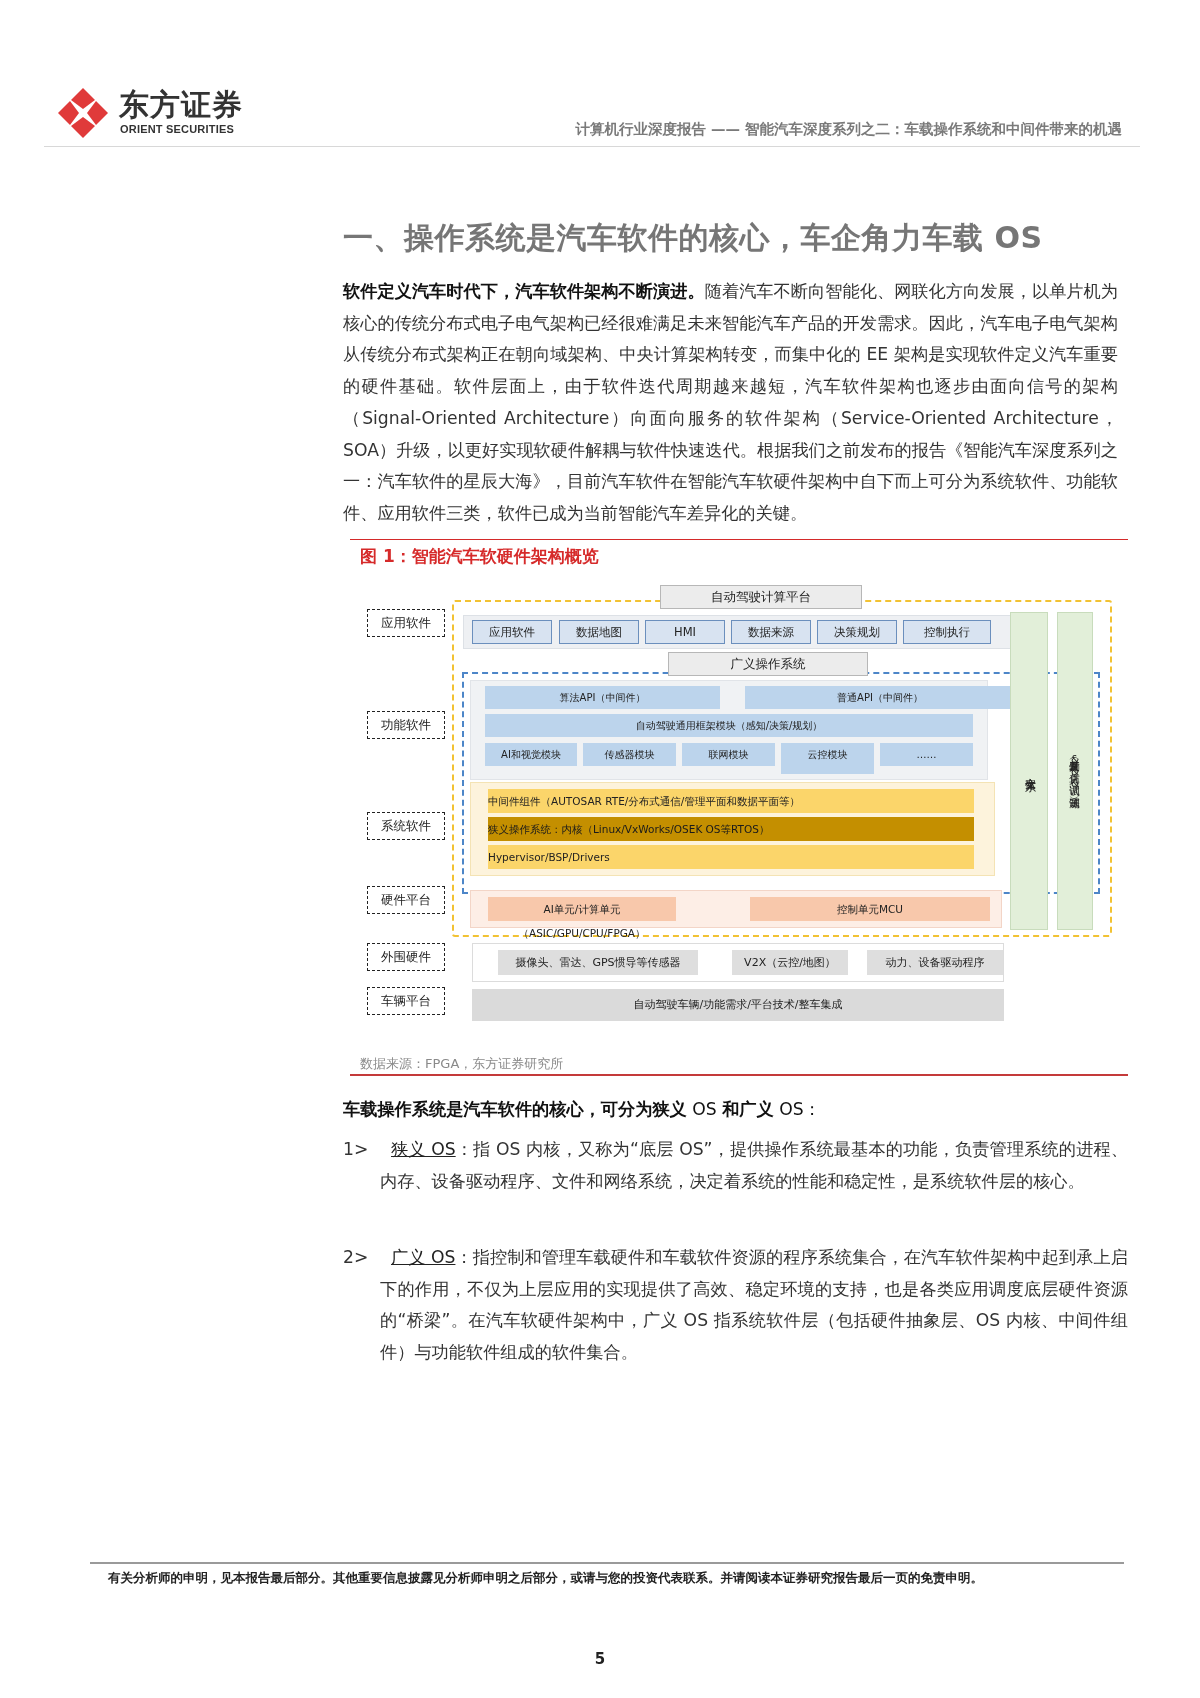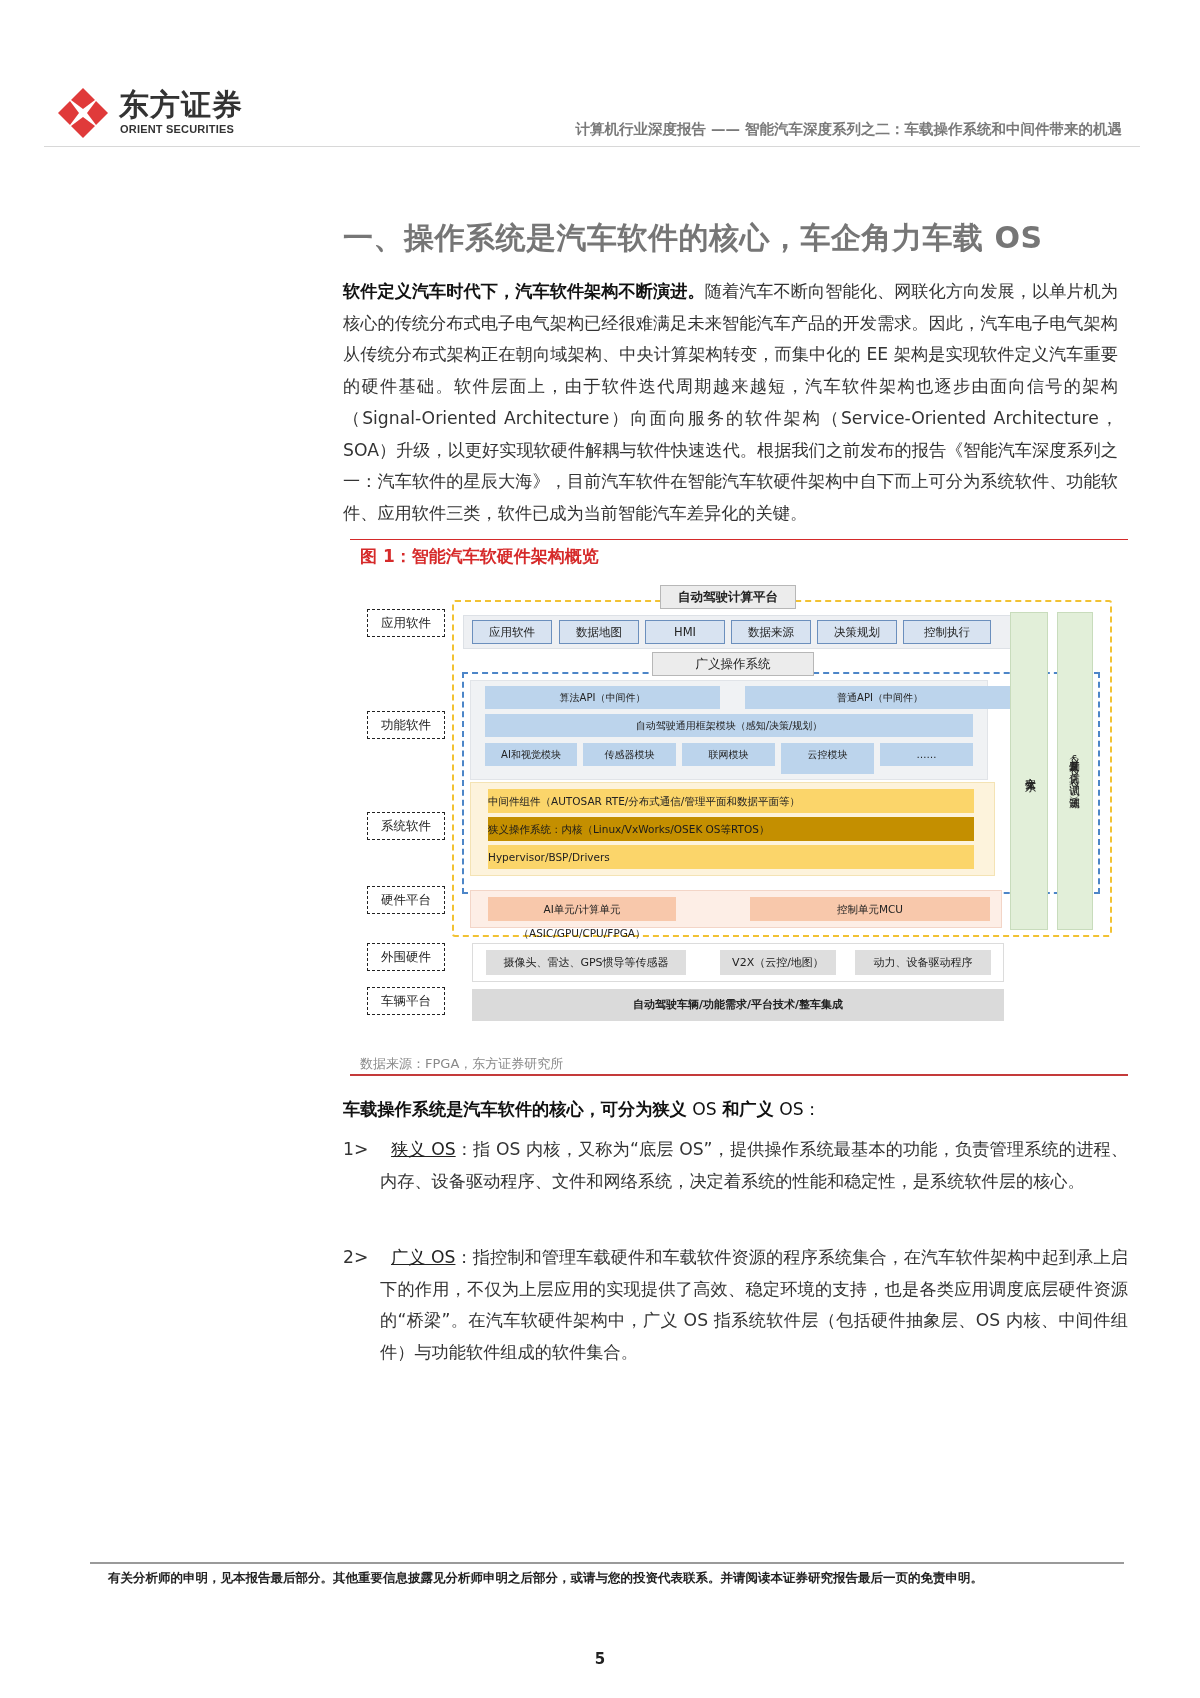--- a/index.html
+++ b/index.html
@@ -45,22 +45,22 @@
   .sys-bg { position: absolute; left: 470px; top: 782px; width: 525px; height: 94px; background: #fdf3dc; border: 1px solid #f4e3b4; }
   .yl-cell { position: absolute; left: 488px; width: 486px; height: 24px; background: #fbd56a; font-size: 10.5px; text-align: left; line-height: 24px; color: #222; }
   .yl-dark { background: #c48f00; color: #1a1a1a; }
 
   .hw-bg { position: absolute; left: 470px; top: 890px; width: 532px; height: 38px; background: #fdeee6; border: 1px solid #f3d5c7; }
   .hw-cell { position: absolute; top: 897px; height: 24px; background: #f8c8ab; font-size: 10.5px; text-align: center; line-height: 24px; color: #222; }
 
   .green-col { position: absolute; top: 612px; height: 318px; background: #e2efd9; border: 1px solid #c8dcbc; font-size: 11px; color: #222; writing-mode: vertical-rl; text-orientation: upright; text-align: center; letter-spacing: 1px; display: flex; align-items: center; justify-content: center; }
 
   .peri-bg { position: absolute; left: 472px; top: 943px; width: 532px; height: 39px; background: #fff; border: 1px solid #dcdcdc; }
-  .peri-cell { position: absolute; top: 950px; height: 25px; background: #dedede; font-size: 11px; text-align: center; line-height: 25px; color: #222; }
-  .veh-bar { position: absolute; left: 472px; top: 989px; width: 532px; height: 32px; background: #dadada; font-size: 11px; text-align: center; line-height: 32px; color: #222; font-weight: bold; }
+  .peri-cell { position: absolute; top: 950px; height: 25px; background: #dedede; font-size: 11px; text-align: center; line-height: 25px; color: #222; margin-left: 12px; }
+  .veh-bar { position: absolute; left: 472px; top: 989px; width: 532px; height: 32px; background: #dadada; font-size: 11px; text-align: center; line-height: 32px; color: #222; }
 
   
   .sub-heading { position: absolute; left: 343px; top: 1097px; font-size: 17.2px; color: #111; }
   .sub-heading b { font-weight: bold; }
   .list-item { position: absolute; left: 343px; width: 785px; font-size: 17.2px; line-height: 31.7px; color: #333; }
   .list-num { position: absolute; left: 0; top: 0; }
   .list-body { margin-left: 37px; text-align: justify; }
   .list-term { text-decoration: underline; color: #222; margin-left: 11px; }
   .li1 { top: 1134px; }
   .li2 { top: 1242px; }
@@ -97,32 +97,32 @@
 <div class="diagram">
 
   <div class="layer-label" style="top:609px">应用软件</div>
   <div class="layer-label" style="top:711px">功能软件</div>
   <div class="layer-label" style="top:812px">系统软件</div>
   <div class="layer-label" style="top:886px">硬件平台</div>
   <div class="layer-label" style="top:943px">外围硬件</div>
   <div class="layer-label" style="top:987px">车辆平台</div>
 
   <div class="outer-yellow"></div>
-  <div class="pill-gray" style="left:660px;top:585px;width:136px;height:24px;line-height:22px;font-weight:bold;">自动驾驶计算平台</div>
+  <div class="pill-gray" style="left:660px;top:585px;width:202px;height:24px;line-height:22px;">自动驾驶计算平台</div>
 
   <div class="app-row-bg"></div>
   <div class="app-cell" style="left:472px;width:80px">应用软件</div>
   <div class="app-cell" style="left:559px;width:80px">数据地图</div>
   <div class="app-cell" style="left:645px;width:80px">HMI</div>
   <div class="app-cell" style="left:731px;width:80px">数据来源</div>
   <div class="app-cell" style="left:817px;width:80px">决策规划</div>
   <div class="app-cell" style="left:903px;width:88px">控制执行</div>
 
   <div class="inner-blue"></div>
-  <div class="pill-gray" style="left:652px;top:652px;width:162px;height:24px;line-height:22px;">广义操作系统</div>
+  <div class="pill-gray" style="left:668px;top:652px;width:200px;height:24px;line-height:22px;">广义操作系统</div>
 
   <div class="func-bg"></div>
   <div class="blue-cell" style="left:485px;top:686px;width:235px;height:23px;line-height:23px">算法API（中间件）</div>
   <div class="blue-cell" style="left:745px;top:686px;width:270px;height:23px;line-height:23px">普通API（中间件）</div>
   <div class="blue-cell" style="left:485px;top:714px;width:488px;height:23px;line-height:23px">自动驾驶通用框架模块（感知/决策/规划）</div>
   <div class="blue-cell" style="left:485px;top:743px;width:92px;height:23px;line-height:23px">AI和视觉模块</div>
   <div class="blue-cell" style="left:583px;top:743px;width:93px;height:23px;line-height:23px">传感器模块</div>
   <div class="blue-cell" style="left:682px;top:743px;width:93px;height:23px;line-height:23px">联网模块</div>
   <div class="blue-cell" style="left:781px;top:743px;width:93px;height:31px;line-height:23px">云控模块</div>
   <div class="blue-cell" style="left:880px;top:743px;width:93px;height:23px;line-height:23px">……</div>

